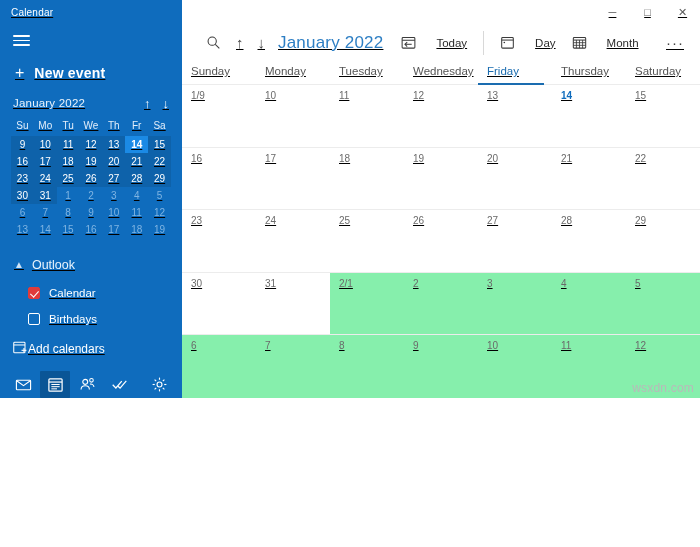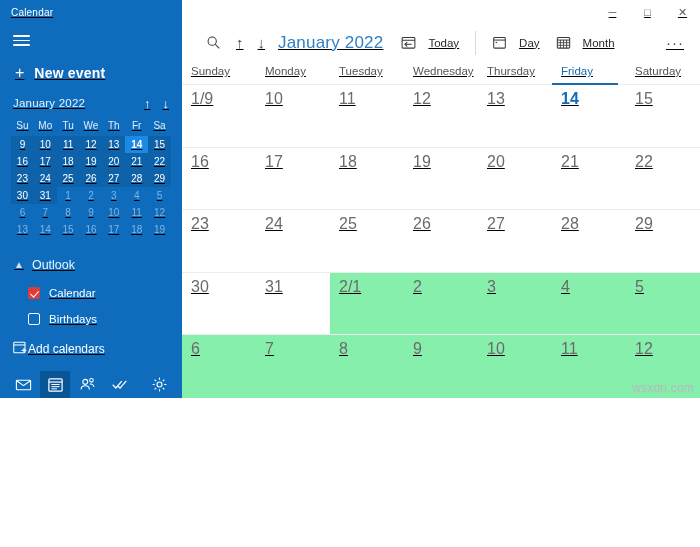--- a/index.html
+++ b/index.html
@@ -90,21 +90,21 @@
     width: 30px; height: 27px; display: flex; align-items: center; justify-content: center;
     cursor: pointer; border-radius: 1px;
   }
   .navbtn.active { background: #0a5596; }
   .navbtn svg { display: block; }
 
   
   .main { flex: 1; background: #ffffff; display: flex; flex-direction: column; min-width: 0; }
   .toolbar { height: 37px; flex: 0 0 37px; display: flex; align-items: center; padding: 0 8px 0 16px; gap: 0; }
   .tb-btn {
-    display: flex; align-items: center; gap: 12px; padding: 5px 8px; cursor: pointer;
+    display: flex; align-items: center; gap: 20px; padding: 5px 8px; cursor: pointer;
     color: #2b2b2b; font-size: 11.5px; border-radius: 2px; white-space: nowrap;
   }
   .tb-icon { display: flex; align-items: center; justify-content: center; }
   .tb-month {
     font-size: 17px; color: #2e7fc4; padding: 0 10px 0 6px; letter-spacing: .2px; cursor: pointer;
   }
   .tb-sep { width: 1px; height: 24px; background: #d8d8d8; margin: 0 8px; }
   .tb-arrow { font-size: 15px; color: #4a4a4a; padding: 2px 7px; cursor: pointer; }
   .tb-spacer { flex: 1; }
   .tb-dots { font-size: 15px; color: #444; padding: 2px 8px; cursor: pointer; letter-spacing: 1px; }
@@ -116,21 +116,21 @@
   .dow.current { color: #1a6cb0; }
   .dow.current::after {
     content: ""; position: absolute; left: 0; right: 8px; bottom: -1px; height: 2.5px; background: #1a6cb0;
   }
 
   .grid { flex: 1; display: grid; grid-template-rows: repeat(5, 1fr); min-height: 0; }
   .week { display: grid; grid-template-columns: repeat(7, 1fr); border-bottom: 1px solid #ececec; }
   .week:last-child { border-bottom: none; }
   .daycell { padding: 5px 0 0 9px; position: relative; background: #ffffff; }
   .daycell.other { background: #86efac; }
-  .daynum { font-size: 16px; color: #6a6a6a; }
+  .daynum { font-size: 10px; color: #6a6a6a; }
   .daycell.today .daynum { color: #0f6cbd; font-weight: bold; }
 
   .watermark {
     position: absolute; right: 6px; bottom: 3px; font-size: 12px; color: #b9b9b9;
     letter-spacing: .2px; user-select: none;
   }
 </style>
 </head>
 <body>
 
@@ -362,22 +362,22 @@
 
         <div class="tb-spacer"></div>
         <div class="tb-dots">···</div>
       </div>
 
       <div class="dow-row" id="dow-row">
           <div class="dow">Sunday</div>
           <div class="dow">Monday</div>
           <div class="dow">Tuesday</div>
           <div class="dow">Wednesday</div>
+          <div class="dow current">Friday</div>
           <div class="dow">Thursday</div>
-          <div class="dow current">Friday</div>
           <div class="dow">Saturday</div>
         </div>
 
       <div class="grid" id="month-grid">
           <div class="week">
             <div class="daycell">
               <div class="daynum">1/9</div>
             </div>
             <div class="daycell">
               <div class="daynum">10</div>

